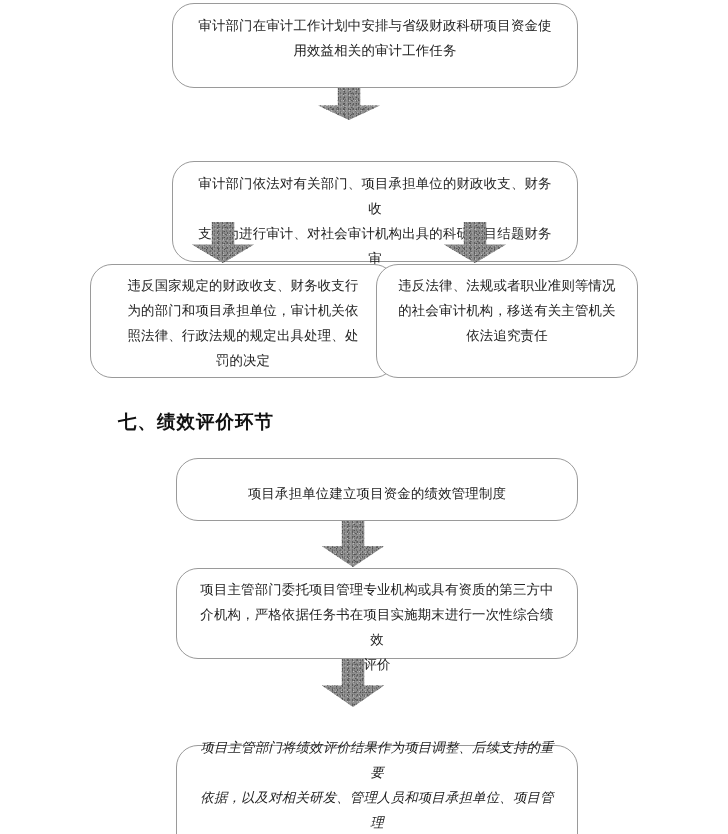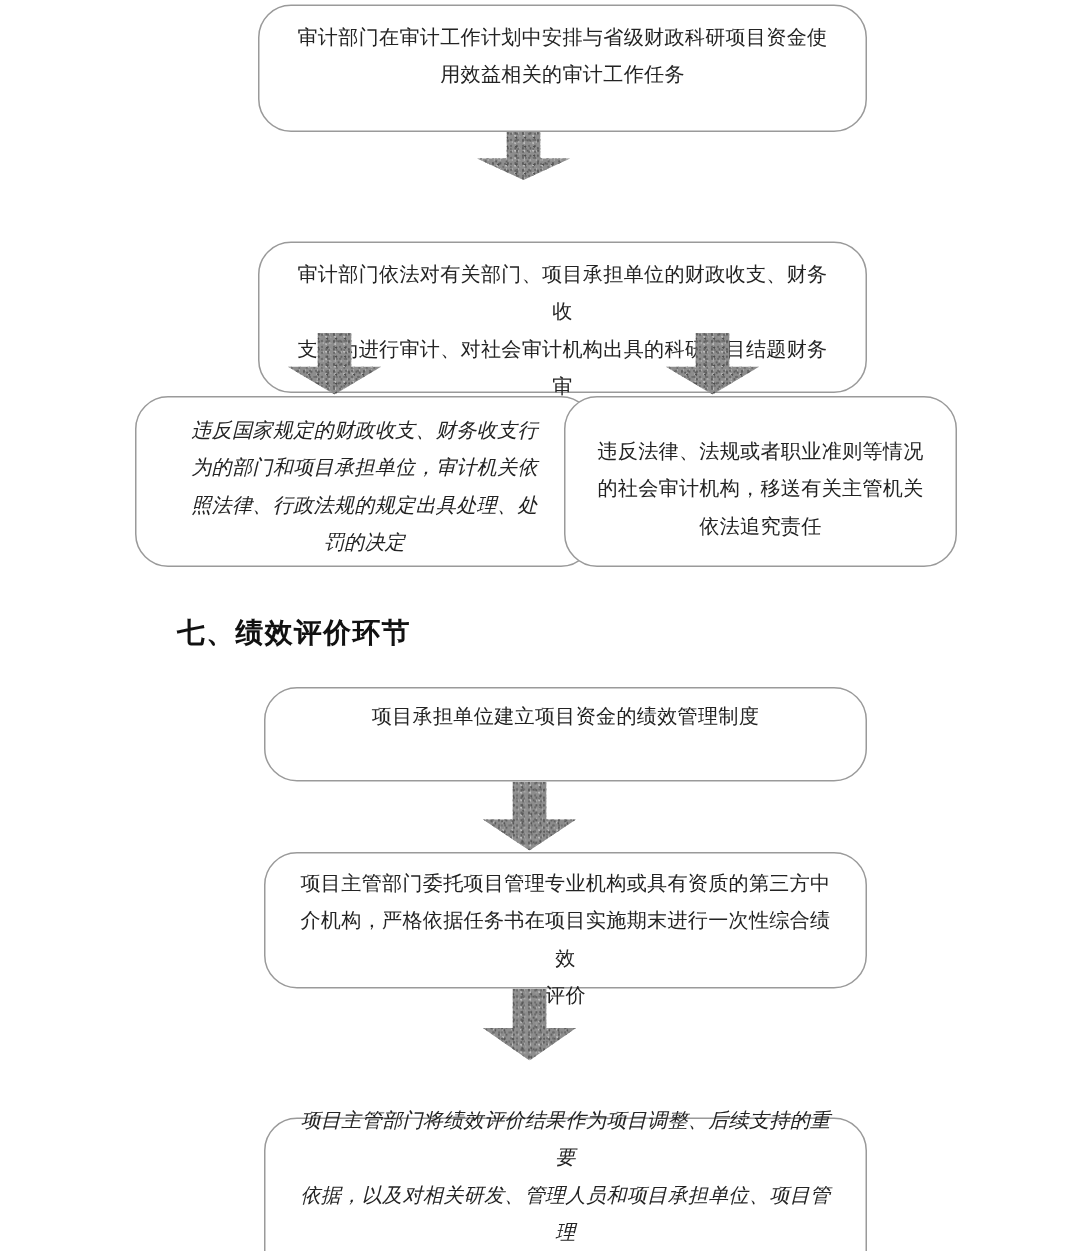--- a/index.html
+++ b/index.html
@@ -87,40 +87,40 @@
     <div class="node" style="left:172px; top:121px; width:406px; height:101px; display:flex; align-items:flex-start; justify-content:center; padding-top:9px;margin-top:40px;">
       <span class="txt">审计部门依法对有关部门、项目承担单位的财政收支、财务收
 支行为进行审计、对社会审计机构出具的科研项目结题财务审
 计报告和其他相关审计报告进行核查</span>
     </div>
 
     <div class="arrow" style="left:192px; top:222px; width:62px; height:41px;"></div>
 
     <div class="arrow" style="left:444px; top:222px; width:62px; height:41px;"></div>
 
-    <div class="node" style="left:90px; top:264px; width:306px; height:114px; display:flex; align-items:center; justify-content:center; padding-top:8px;font-style:italic;">
+    <div class="node" style="left:90px; top:264px; width:306px; height:114px; display:flex; align-items:flex-start; justify-content:center; padding-top:8px;">
       <span class="txt" style="padding:0 14px;">违反国家规定的财政收支、财务收支行
 为的部门和项目承担单位，审计机关依
 照法律、行政法规的规定出具处理、处
 罚的决定</span>
     </div>
 
     <div class="node" style="left:376px; top:264px; width:262px; height:114px; display:flex; align-items:flex-start; justify-content:center; padding-top:8px;">
-      <span class="txt" style="padding:0 14px;margin-top:16px;">违反法律、法规或者职业准则等情况
+      <span class="txt" style="padding:0 14px;">违反法律、法规或者职业准则等情况
 的社会审计机构，移送有关主管机关
 依法追究责任</span>
     </div>
 
   </div>
 
   <div class="section-heading" style="left:83px; top:409px;margin-left:35px;">七、绩效评价环节</div>
 
   <div>
 
-    <div class="node" style="left:176px; top:458px; width:402px; height:63px; display:flex; align-items:flex-start; justify-content:center; padding-top:8px;font-family:Liberation Mono, monospace;">
+    <div class="node" style="left:176px; top:458px; width:402px; height:63px; display:flex; align-items:center; justify-content:center; padding-top:8px;">
       <span class="txt">项目承担单位建立项目资金的绩效管理制度</span>
     </div>
 
     <div class="arrow" style="left:322px; top:521px; width:62px; height:46px;"></div>
 
     <div class="node" style="left:176px; top:568px; width:402px; height:91px; display:flex; align-items:flex-start; justify-content:center; padding-top:8px;">
       <span class="txt">项目主管部门委托项目管理专业机构或具有资质的第三方中
 介机构，严格依据任务书在项目实施期末进行一次性综合绩效
 评价</span>
     </div>

